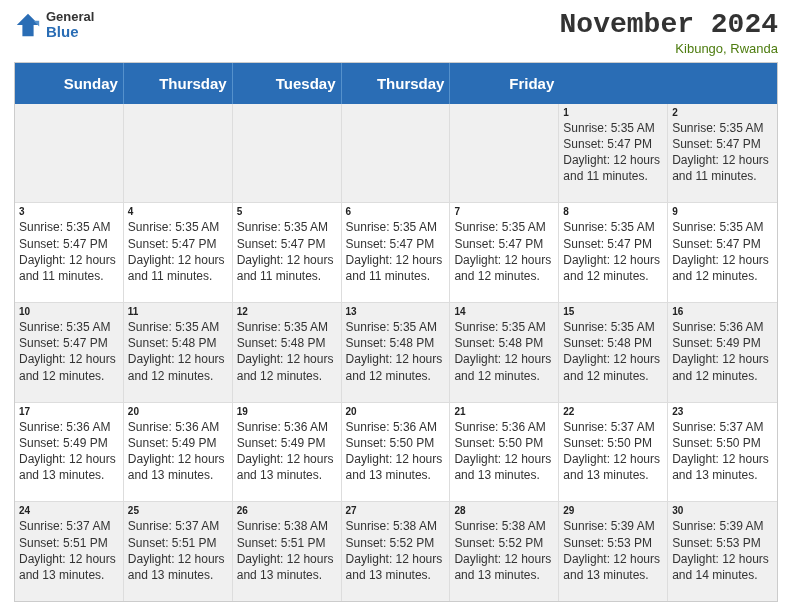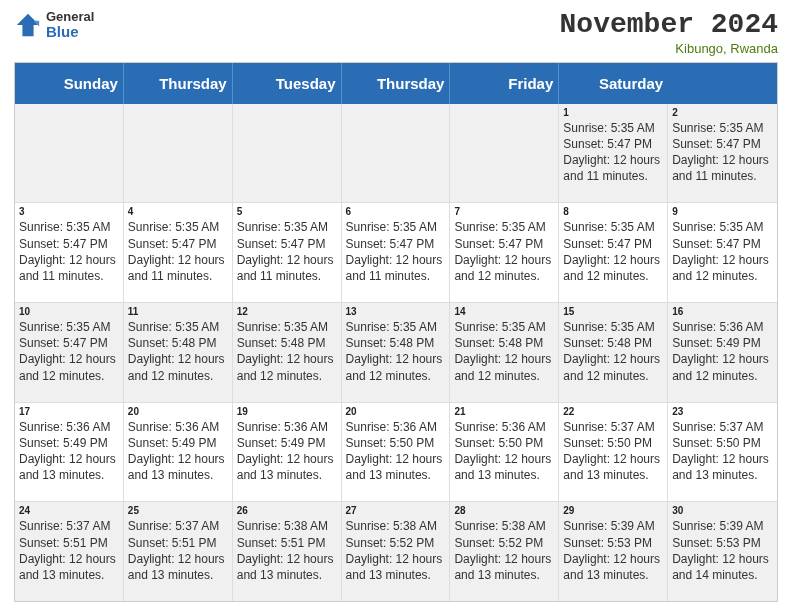--- a/index.html
+++ b/index.html
@@ -137,21 +137,20 @@
     </div>
   </div>
 
   <div class="calendar">
     <div class="cal-header-row">
     <div class="cal-header-cell">Sunday</div>
         <div class="cal-header-cell">Thursday</div>
         <div class="cal-header-cell">Tuesday</div>
         <div class="cal-header-cell">Thursday</div>
         <div class="cal-header-cell">Friday</div>
-        <div class="cal-header-cell">Saturday</div>
       </div>
     <div class="cal-body">
     <div class="cal-row">
           <div class="cal-cell empty shaded"></div>
           <div class="cal-cell empty shaded"></div>
           <div class="cal-cell empty shaded"></div>
           <div class="cal-cell empty shaded"></div>
           <div class="cal-cell empty shaded"></div>
           <div class="cal-cell shaded">
             <div class="day-num">1</div>

